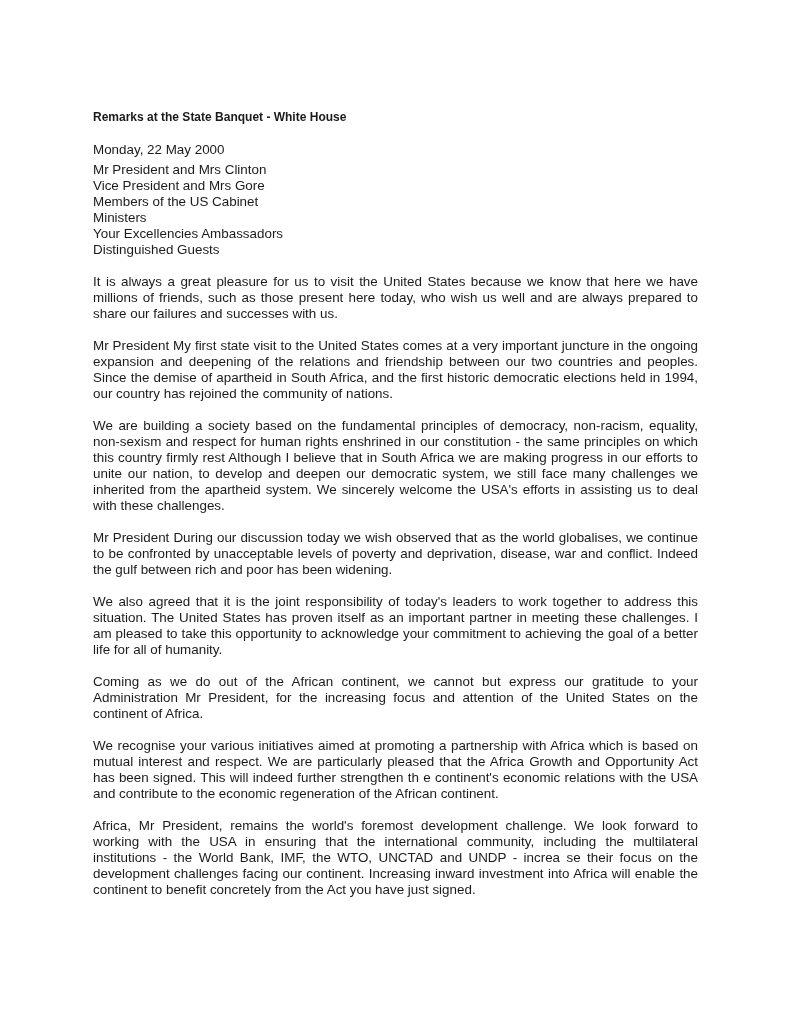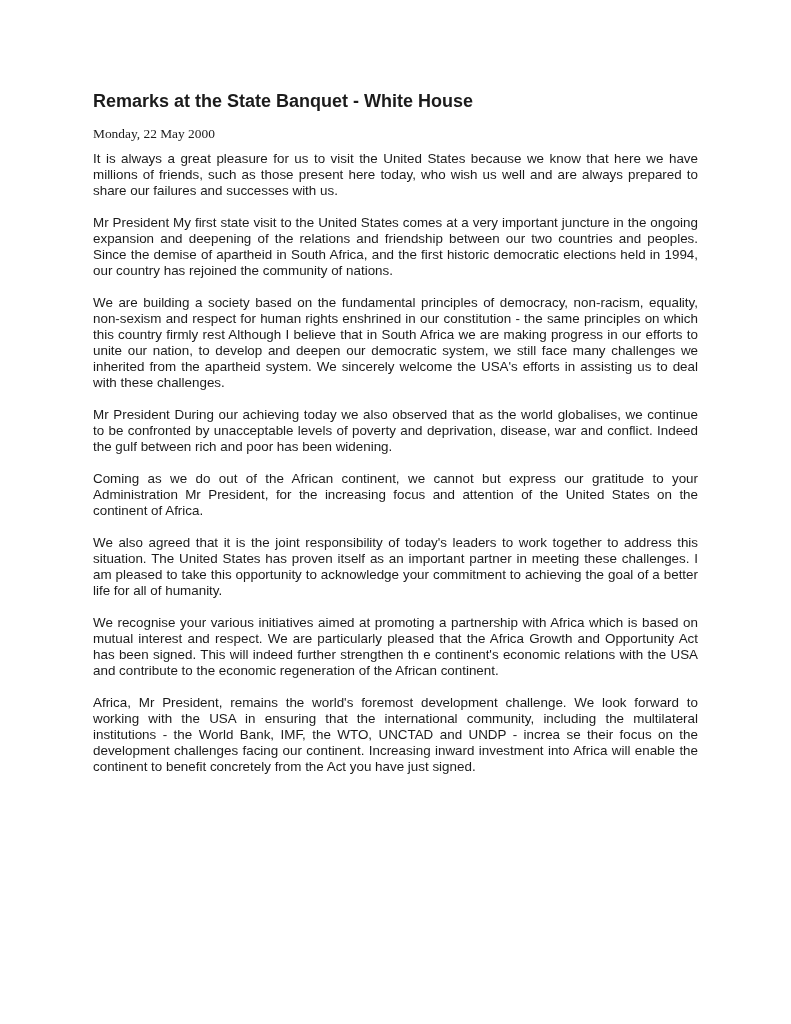--- a/index.html
+++ b/index.html
@@ -16,26 +16,25 @@
     box-sizing: border-box;
     padding: 93px 93px 0 93px;
     font-family: "Liberation Sans", "DejaVu Sans", sans-serif;
     font-size: 13.4px;
     line-height: 16px;
     color: #1b1b1b;
     overflow: hidden;
   }
   .doc-title {
     font-weight: bold;
-    font-size: 18px;
-    margin: 0 0 17px 0;
+    font-size: 12px;
+    margin: 16px 0 17px 0;
   }
   .doc-date {
     margin: 0 0 4px 0;
-    font-family: Liberation Serif, serif;
   }
   .salutation {
     margin: 0 0 16px 0;
   }
   .salutation-line {
     display: block;
   }
   .body-paragraph {
     margin: 9px 0 16px 0;
     text-align: justify;
@@ -43,23 +42,31 @@
 </style>
 </head>
 <body>
 
 <div class="page">
 
   <h1 class="doc-title">Remarks at the State Banquet - White House</h1>
 
   <p class="doc-date">Monday, 22 May 2000</p>
 
+  <div class="salutation">
+    <span class="salutation-line">Mr President and Mrs Clinton</span>
+    <span class="salutation-line">Vice President and Mrs Gore</span>
+    <span class="salutation-line">Members of the US Cabinet</span>
+    <span class="salutation-line">Ministers</span>
+    <span class="salutation-line">Your Excellencies Ambassadors</span>
+    <span class="salutation-line">Distinguished Guests</span>
+  </div>
 
   <p class="body-paragraph">It is always a great pleasure for us to visit the United States because we know that here we have millions of friends, such as those present here today, who wish us well and are always prepared to share our failures and successes with us.</p>
   <p class="body-paragraph">Mr President My first state visit to the United States comes at a very important juncture in the ongoing expansion and deepening of the relations and friendship between our two countries and peoples. Since the demise of apartheid in South Africa, and the first historic democratic elections held in 1994, our country has rejoined the community of nations.</p>
   <p class="body-paragraph">We are building a society based on the fundamental principles of democracy, non-racism, equality, non-sexism and respect for human rights enshrined in our constitution - the same principles on which this country firmly rest Although I believe that in South Africa we are making progress in our efforts to unite our nation, to develop and deepen our democratic system, we still face many challenges we inherited from the apartheid system. We sincerely welcome the USA's efforts in assisting us to deal with these challenges.</p>
-  <p class="body-paragraph">Mr President During our achieving today we also observed that as the world globalises, we continue to be confronted by unacceptable levels of poverty and deprivation, disease, war and conflict. Indeed the gulf between rich and poor has been widening.</p>
+  <p class="body-paragraph">Mr President During our discussion today we wish observed that as the world globalises, we continue to be confronted by unacceptable levels of poverty and deprivation, disease, war and conflict. Indeed the gulf between rich and poor has been widening.</p>
+  <p class="body-paragraph">We also agreed that it is the joint responsibility of today's leaders to work together to address this situation. The United States has proven itself as an important partner in meeting these challenges. I am pleased to take this opportunity to acknowledge your commitment to achieving the goal of a better life for all of humanity.</p>
   <p class="body-paragraph">Coming as we do out of the African continent, we cannot but express our gratitude to your Administration Mr President, for the increasing focus and attention of the United States on the continent of Africa.</p>
-  <p class="body-paragraph">We also agreed that it is the joint responsibility of today's leaders to work together to address this situation. The United States has proven itself as an important partner in meeting these challenges. I am pleased to take this opportunity to acknowledge your commitment to achieving the goal of a better life for all of humanity.</p>
   <p class="body-paragraph">We recognise your various initiatives aimed at promoting a partnership with Africa which is based on mutual interest and respect. We are particularly pleased that the Africa Growth and Opportunity Act has been signed. This will indeed further strengthen th e continent's economic relations with the USA and contribute to the economic regeneration of the African continent.</p>
   <p class="body-paragraph">Africa, Mr President, remains the world's foremost development challenge. We look forward to working with the USA in ensuring that the international community, including the multilateral institutions - the World Bank, IMF, the WTO, UNCTAD and UNDP - increa se their focus on the development challenges facing our continent. Increasing inward investment into Africa will enable the continent to benefit concretely from the Act you have just signed.</p>
 
 </div>
 
 </body></html>

